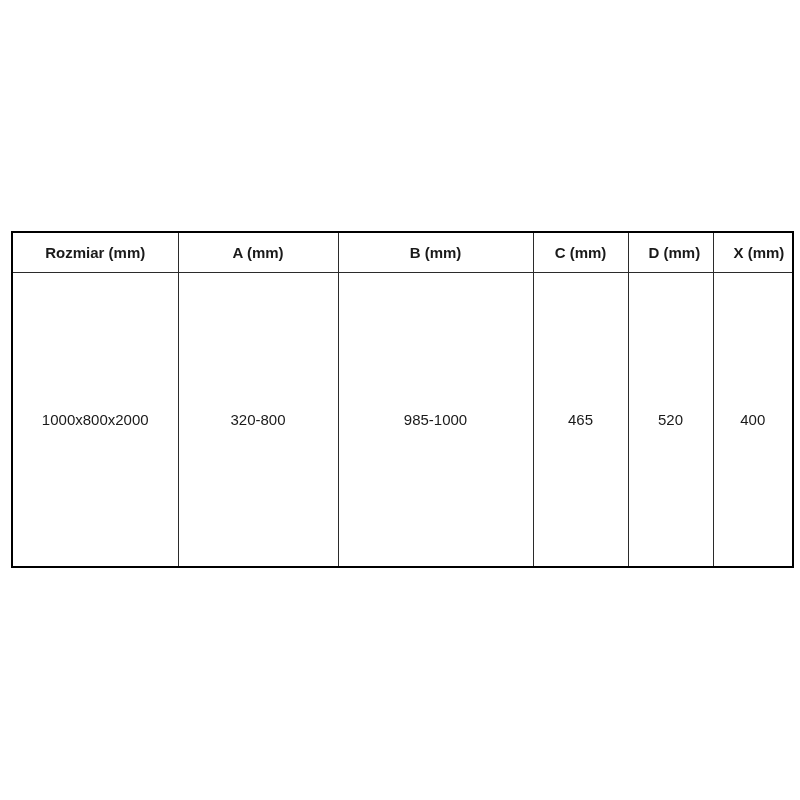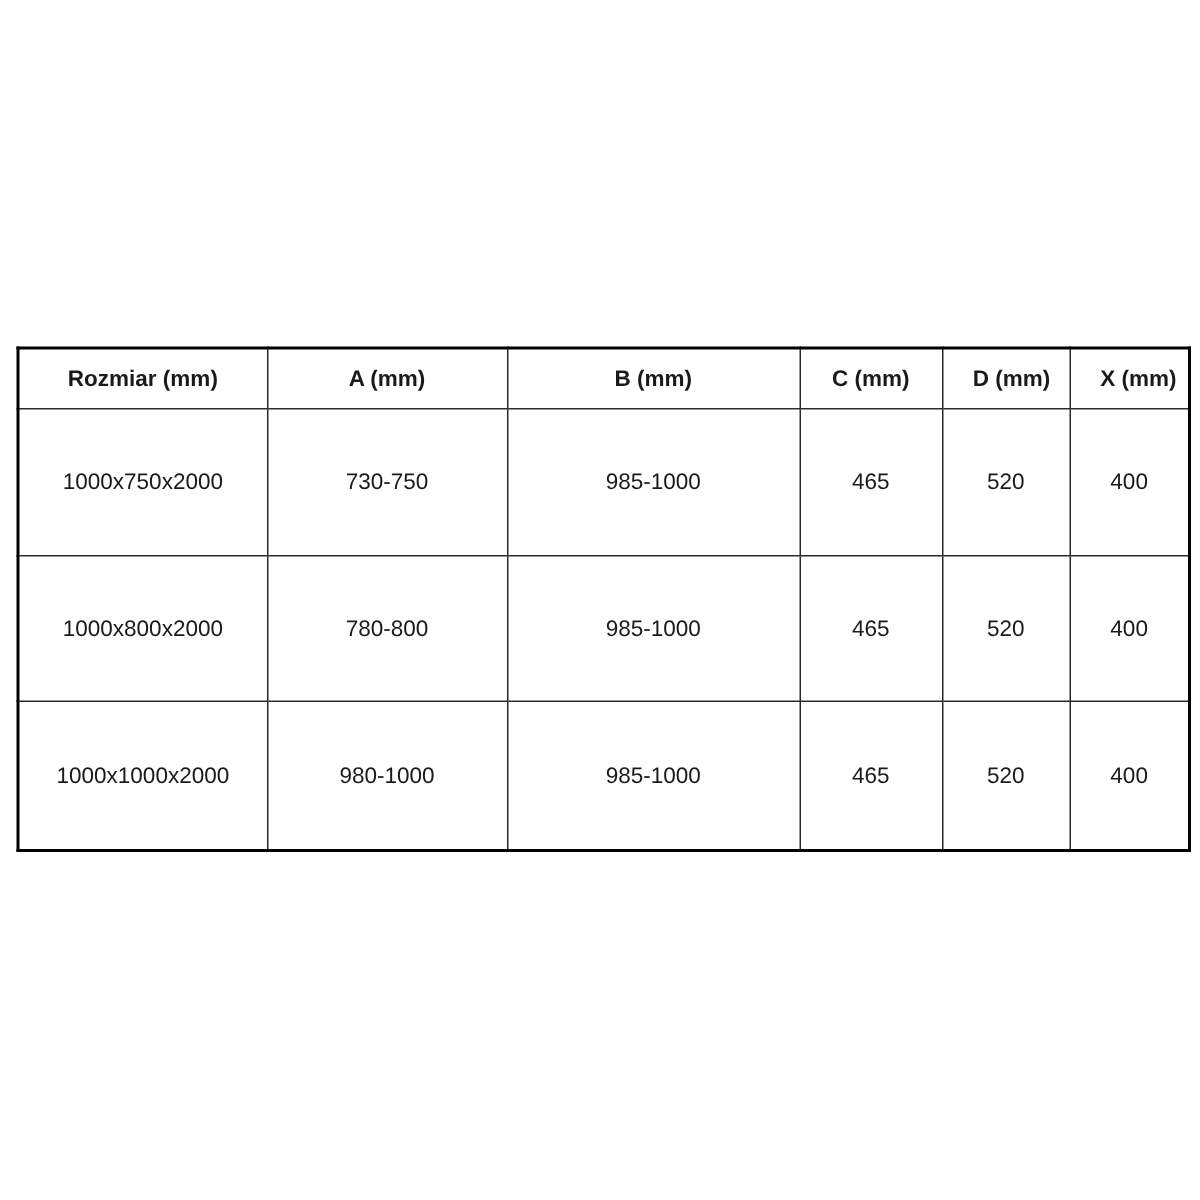--- a/index.html
+++ b/index.html
@@ -73,38 +73,22 @@
         <th>Rozmiar (mm)</th>
         <th>A (mm)</th>
         <th>B (mm)</th>
         <th>C (mm)</th>
         <th>D (mm)</th>
         <th>X (mm)</th>
       </tr>
     </thead>
     <tbody>
       <tr>
-        <td>1000x750x2000</td>
-        <td>730-750</td>
-        <td>985-1000</td>
-        <td>465</td>
-        <td>520</td>
-        <td>400</td>
-      </tr>
-      <tr>
         <td>1000x800x2000</td>
-        <td>780-800</td>
-        <td>985-1000</td>
-        <td>465</td>
-        <td>520</td>
-        <td>400</td>
-      </tr>
-      <tr>
-        <td>1000x1000x2000</td>
-        <td>980-1000</td>
+        <td>320-800</td>
         <td>985-1000</td>
         <td>465</td>
         <td>520</td>
         <td>400</td>
       </tr>
     </tbody>
   </table>
 </div>
 
 </body></html>

